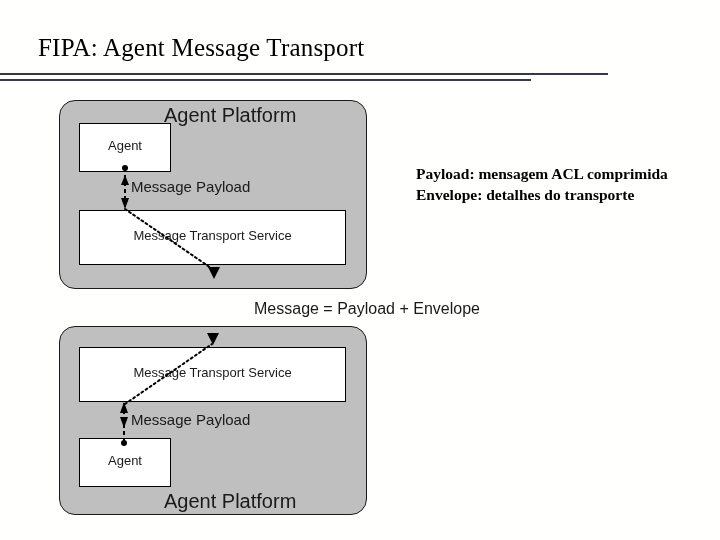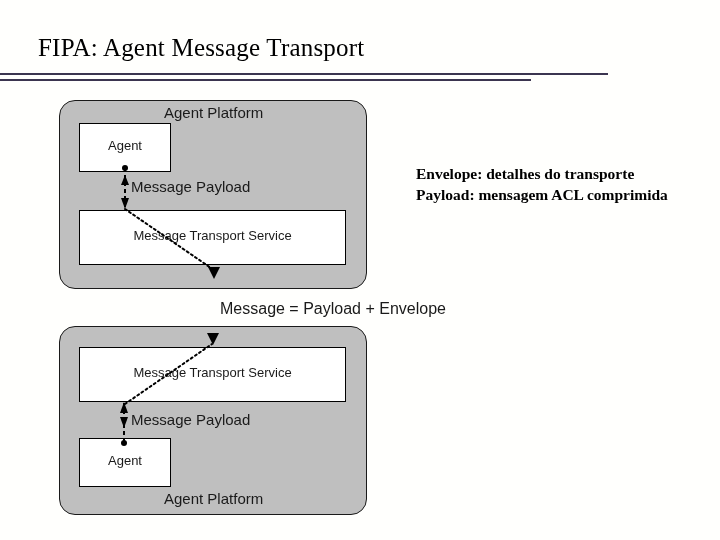--- a/index.html
+++ b/index.html
@@ -72,37 +72,38 @@
     width: 100%;
     text-align: center;
     font-family: "Liberation Sans", sans-serif;
     font-size: 13px;
     color: #1a1a1a;
     white-space: nowrap;
   }
   .plat-label {
     position: absolute;
     font-family: "Liberation Sans", sans-serif;
+    font-size: 20px;
+    color: #1a1a1a;
+    white-space: nowrap;
+  }
+  .payload-label {
+    position: absolute;
+    font-family: "Liberation Sans", sans-serif;
     font-size: 15px;
     color: #1a1a1a;
     white-space: nowrap;
   }
-  .payload-label {
-    position: absolute;
-    font-family: "Liberation Sans", sans-serif;
-    font-size: 15px;
-    color: #1a1a1a;
-    white-space: nowrap;
-  }
   .mid-caption {
     position: absolute;
     font-family: "Liberation Sans", sans-serif;
     font-size: 16px;
     color: #1a1a1a;
     white-space: nowrap;
+    margin-left: 34px;
   }
 
   
   .note {
     position: absolute;
     left: 416px;
     top: 163px;
     font-family: "Liberation Serif", serif;
     font-weight: bold;
     font-size: 15.5px;
@@ -154,22 +155,22 @@
     <div class="box-label" style="top:17px;">Message Transport Service</div>
   </div>
 
   <div class="inner-box" style="left:79px; top:438px; width:92px; height:49px;">
     <div class="box-label" style="top:14px;">Agent</div>
   </div>
 
   <div class="payload-label" style="left:131px; top:411px;">Message Payload</div>
 
   <div class="note">
+    <div>Payload: mensagem ACL comprimida</div>
     <div>Envelope: detalhes do transporte</div>
-    <div>Payload: mensagem ACL comprimida</div>
   </div>
 
   <svg class="arrows" width="720" height="540" viewBox="0 0 720 540">
     <defs>
       <marker id="tri-down" markerWidth="10" markerHeight="10" refX="5" refY="8" orient="auto" markerUnits="userSpaceOnUse">
         <path d="M1,0 L9,0 L5,9 Z" fill="#000"></path>
       </marker>
       <marker id="tri-up" markerWidth="10" markerHeight="10" refX="5" refY="8" orient="auto" markerUnits="userSpaceOnUse">
         <path d="M1,0 L9,0 L5,9 Z" fill="#000"></path>
       </marker>

